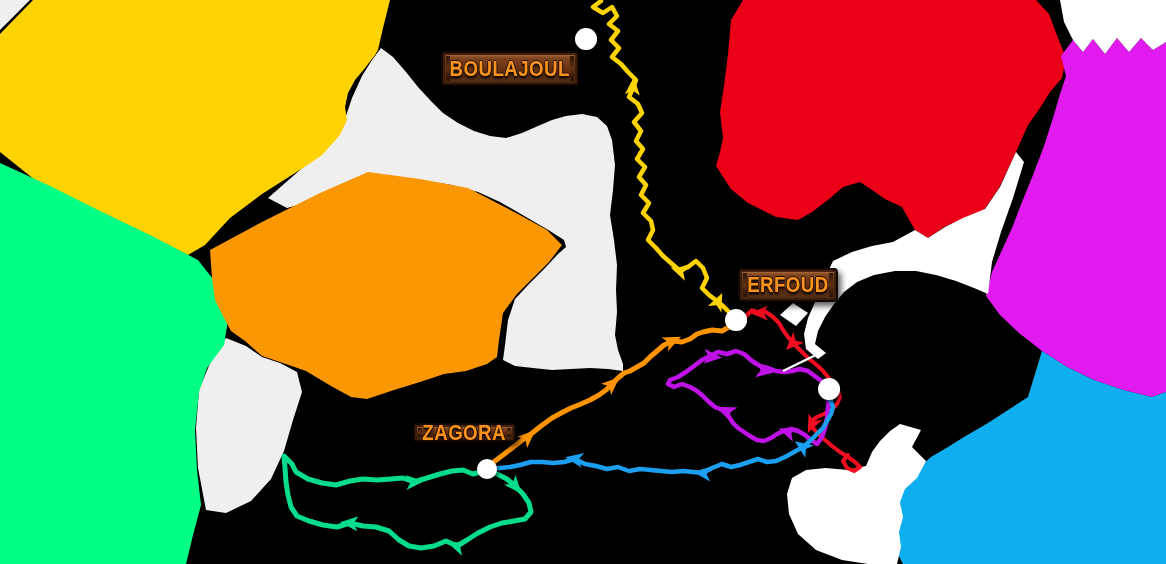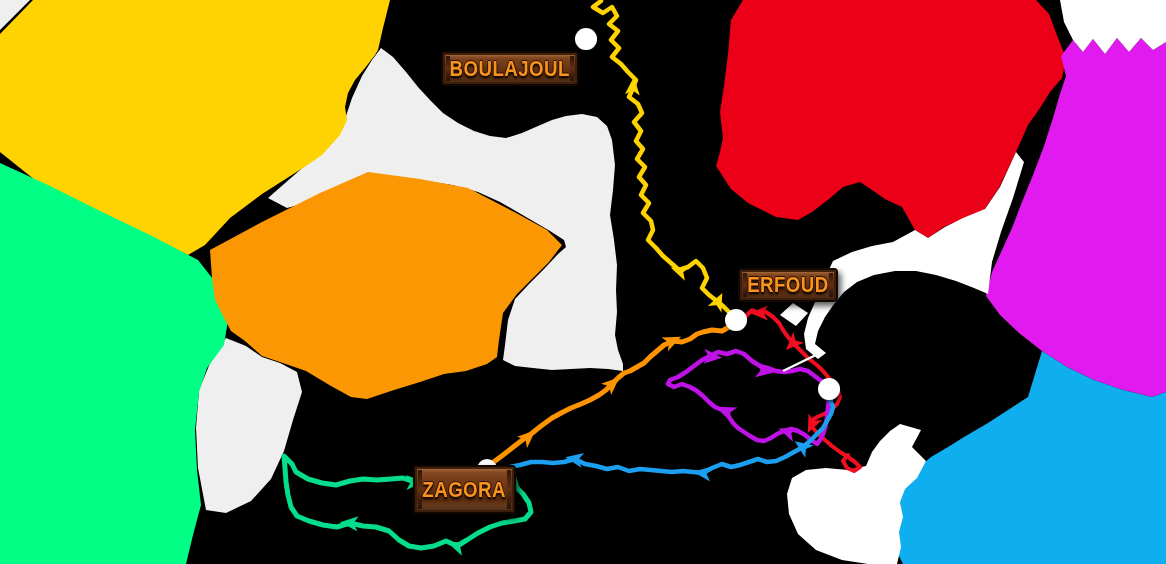--- a/index.html
+++ b/index.html
@@ -86,17 +86,17 @@
       </g>
   </svg>
 
   <div id="signs-layer">
     <div class="sign" id="sign-1" style="left: 738px; top: 268px; width: 100px; height: 34px;">
       <span class="sign-label">ERFOUD</span>
     </div>
     <div class="sign" id="sign-0" style="left: 441px; top: 51px; width: 138px; height: 35px;">
       <span class="sign-label">BOULAJOUL</span>
     </div>
-    <div class="sign" id="sign-3" style="left: 413px; top: 423px; width: 103px; height: 49px; margin-top: 42px;">
+    <div class="sign" id="sign-3" style="left: 413px; top: 423px; width: 103px; height: 19px;">
       <span class="sign-label">ZAGORA</span>
     </div>
   </div>
 </div>
 
 </body></html>

